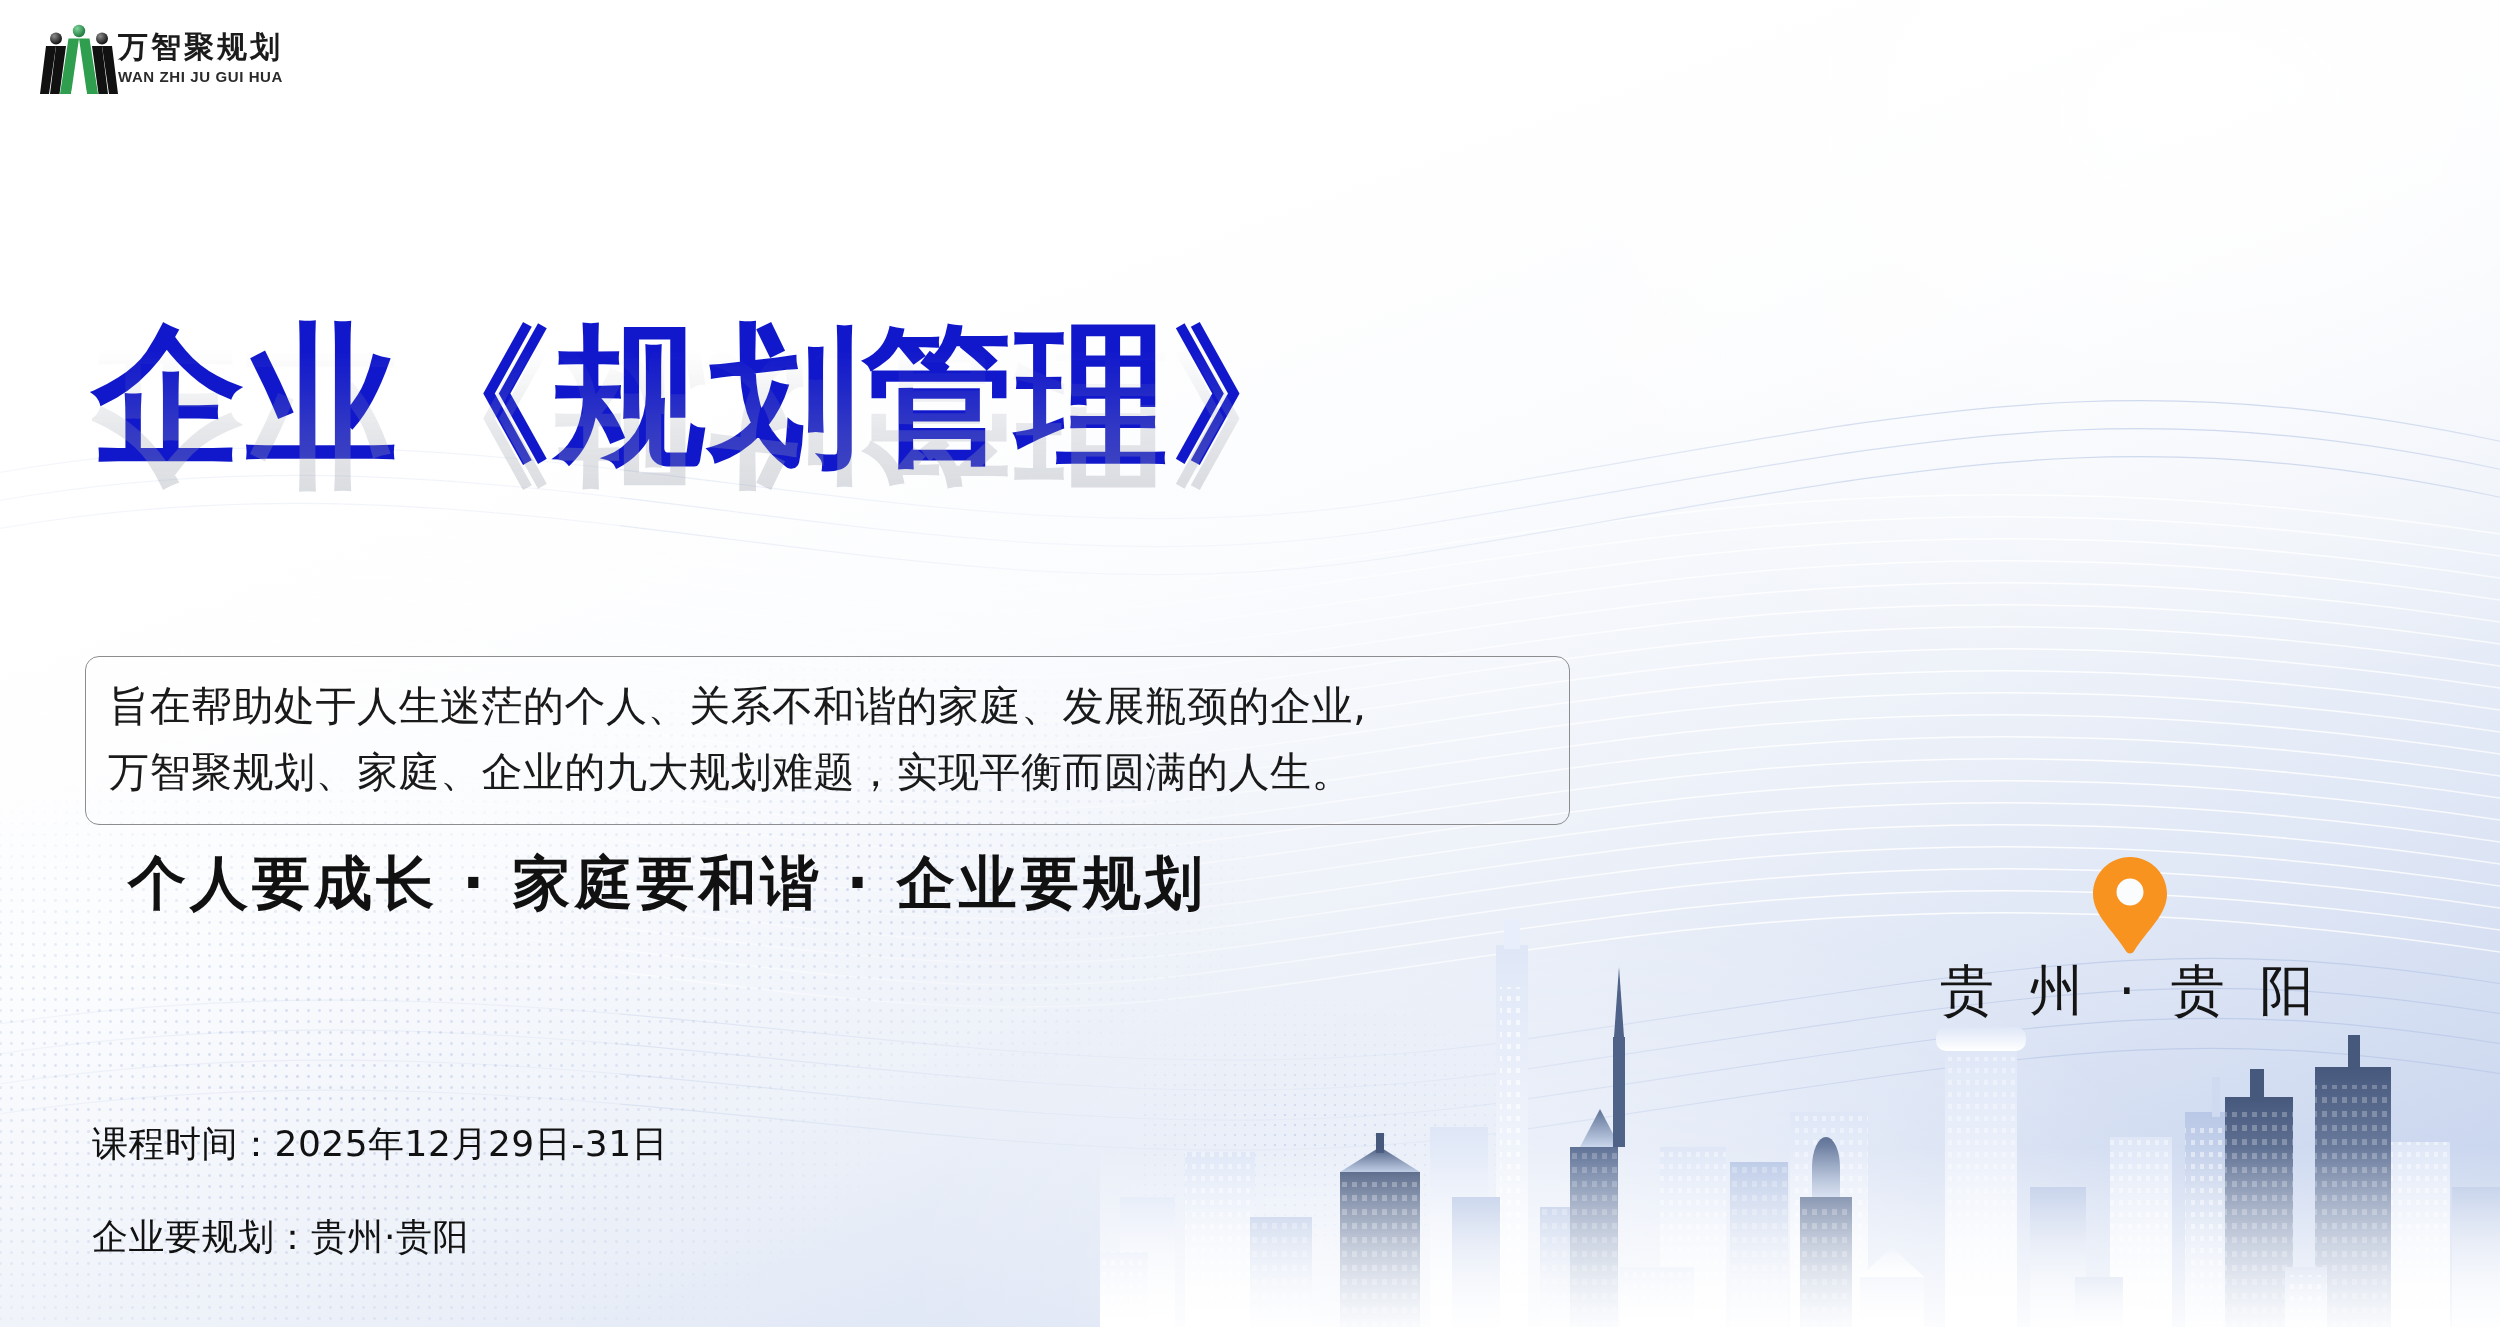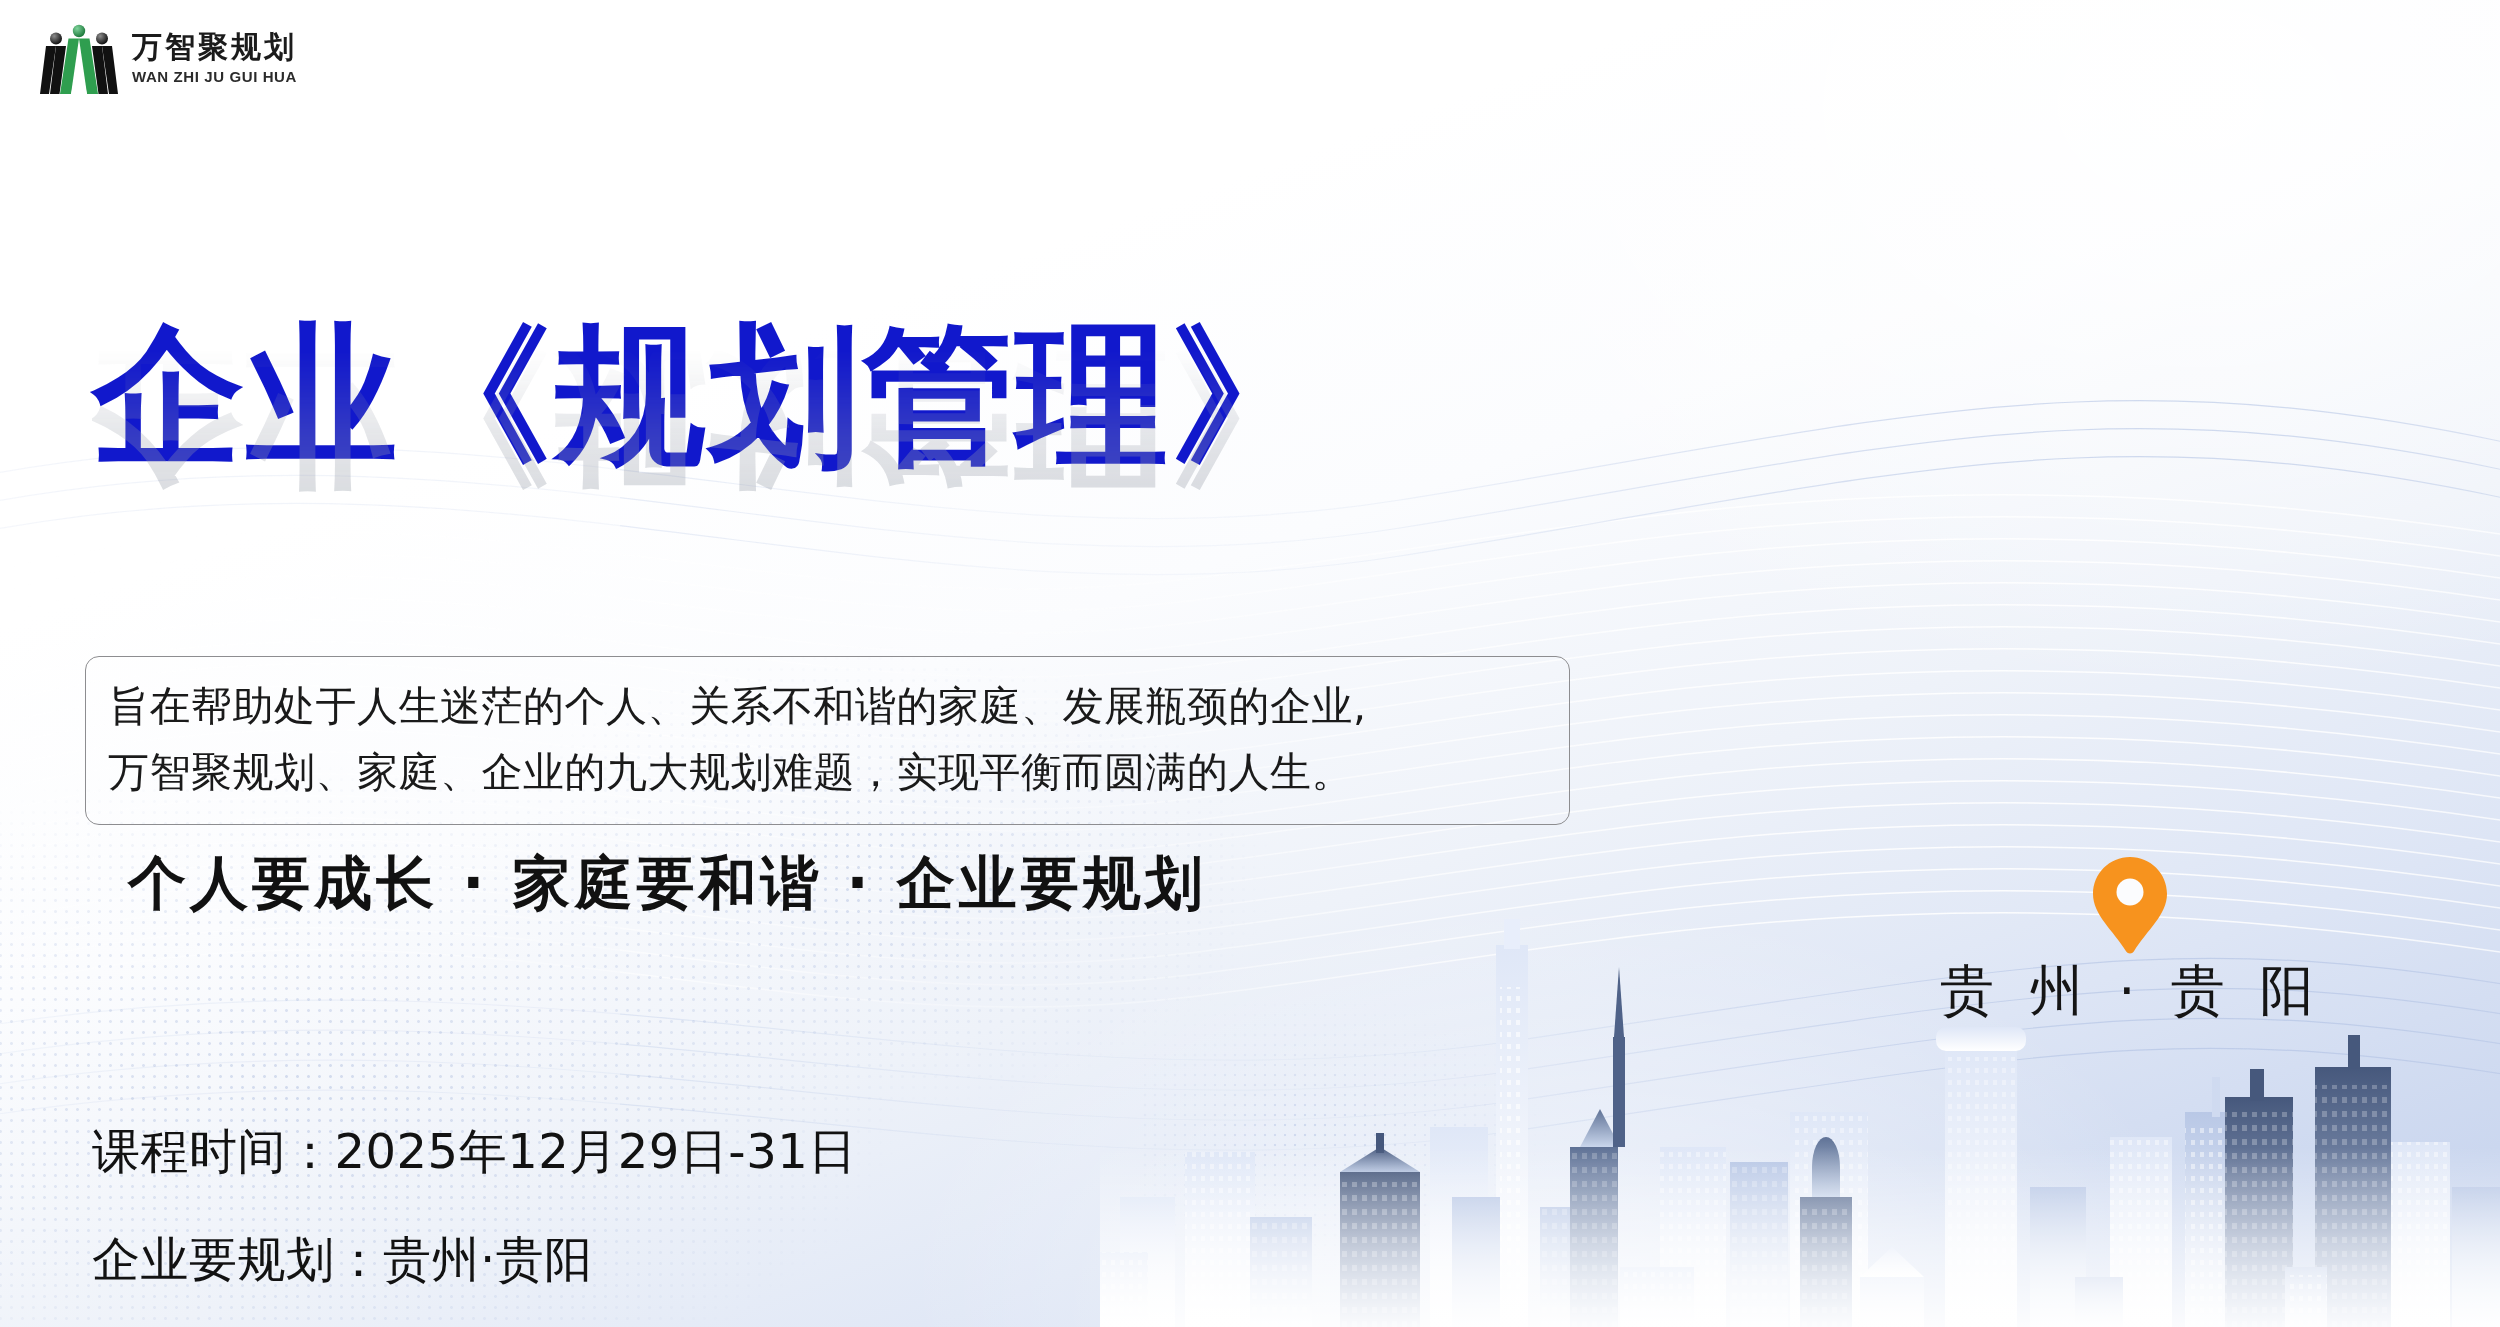--- a/index.html
+++ b/index.html
@@ -61,21 +61,21 @@
   .skyline{position:absolute;right:0;bottom:0;width:1400px;height:430px;}
   .skyline svg{display:block;}
   .skyline-fade{
     position:absolute;right:0;bottom:0;width:1400px;height:180px;
     background:linear-gradient(to top,rgba(255,255,255,.92) 0%,rgba(255,255,255,.55) 45%,rgba(255,255,255,0) 100%);
     pointer-events:none;
   }
 
   
   #logo-block{
-    position:absolute;left:40px;top:22px;display:flex;align-items:center;gap:14px;
+    position:absolute;left:40px;top:22px;display:flex;align-items:center;
   }
   .logo-mark{width:78px;height:72px;flex:0 0 auto;}
   .logo-text{display:flex;flex-direction:column;justify-content:center;line-height:1;}
   .logo-cn{
     font-family:"DejaVu Serif","Liberation Serif",serif;
     font-size:30px;font-weight:700;color:#1b1b1b;letter-spacing:3px;
   }
   .logo-en{
     font-size:15px;font-weight:700;color:#2b2b2b;letter-spacing:.6px;margin-top:7px;
     font-family:"Liberation Sans",sans-serif;
@@ -117,21 +117,21 @@
   #slogan{
     position:absolute;left:128px;top:845px;
     font-family:"DejaVu Sans","Liberation Sans",sans-serif;
     font-size:58px;font-weight:700;color:#111111;letter-spacing:4px;white-space:nowrap;
   }
 
   
   #course-info{position:absolute;left:92px;top:1120px;}
   .course-line{
     font-family:"DejaVu Sans","Liberation Sans",sans-serif;
-    font-size:48px;color:#121212;letter-spacing:.5px;white-space:nowrap;
+    font-size:36px;color:#121212;letter-spacing:.5px;white-space:nowrap;
   }
   .course-line + .course-line{margin-top:44px;}
 
   
   #location-block{
     position:absolute;left:1940px;top:855px;width:380px;text-align:center;
   }
   .pin-icon{display:block;margin:0 auto;width:78px;height:100px;}
   .location-text{
     margin-top:0;

